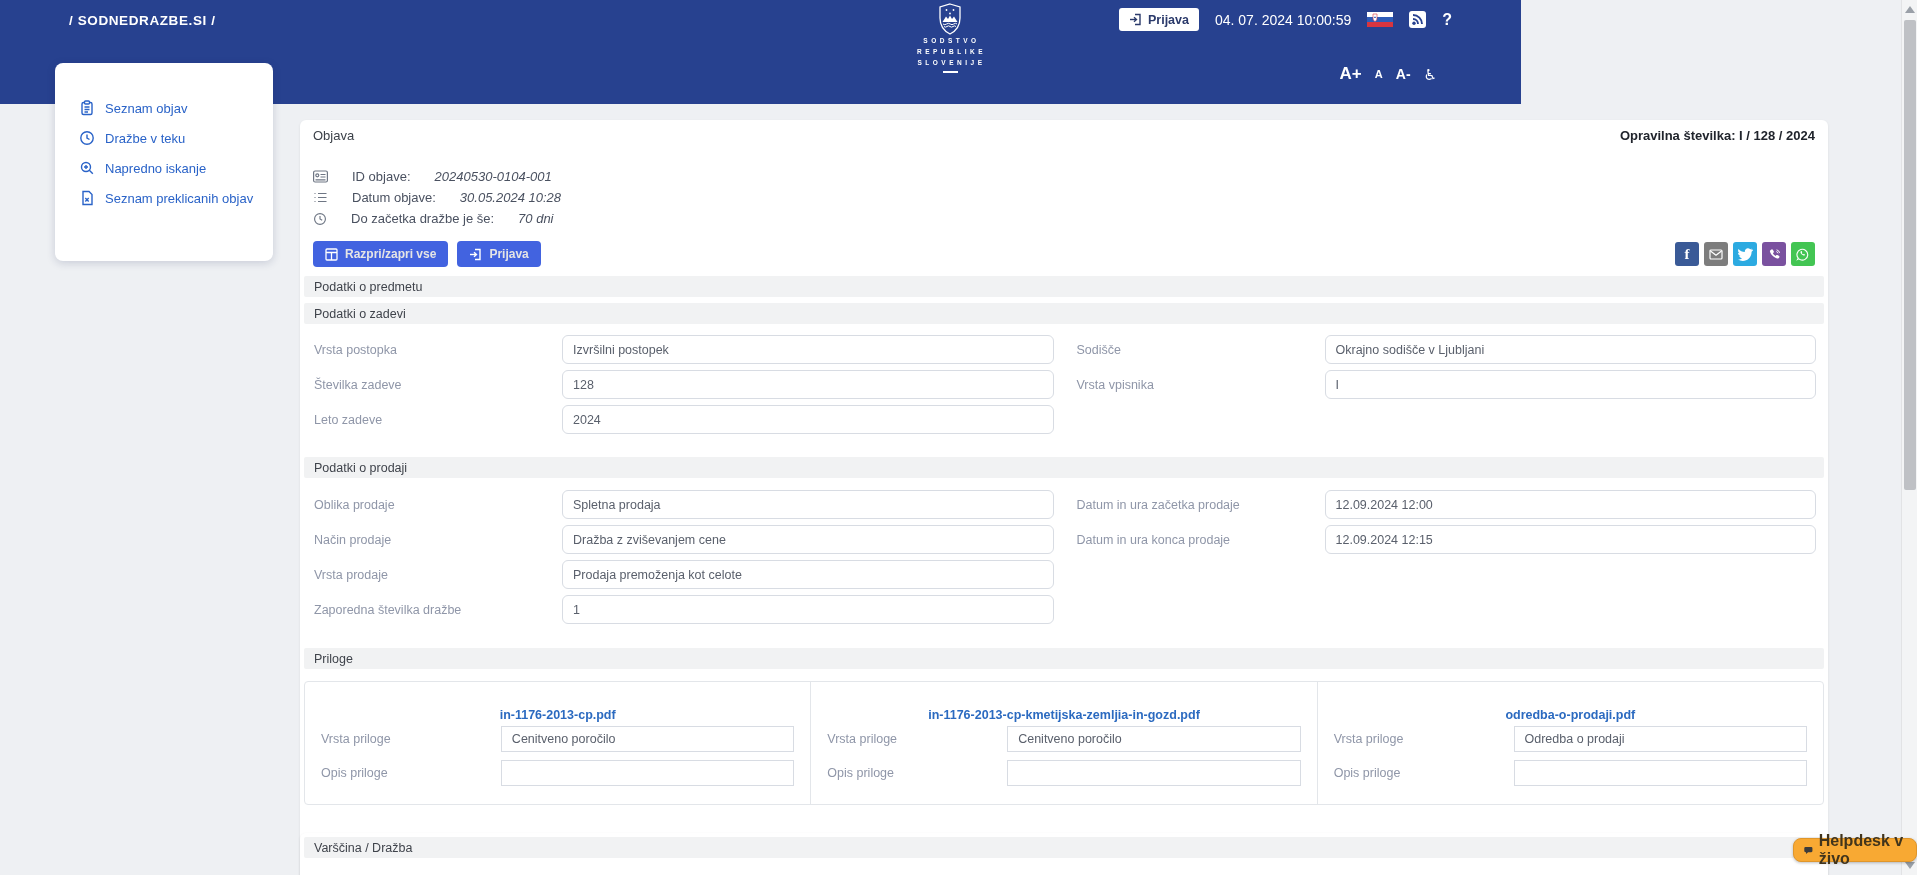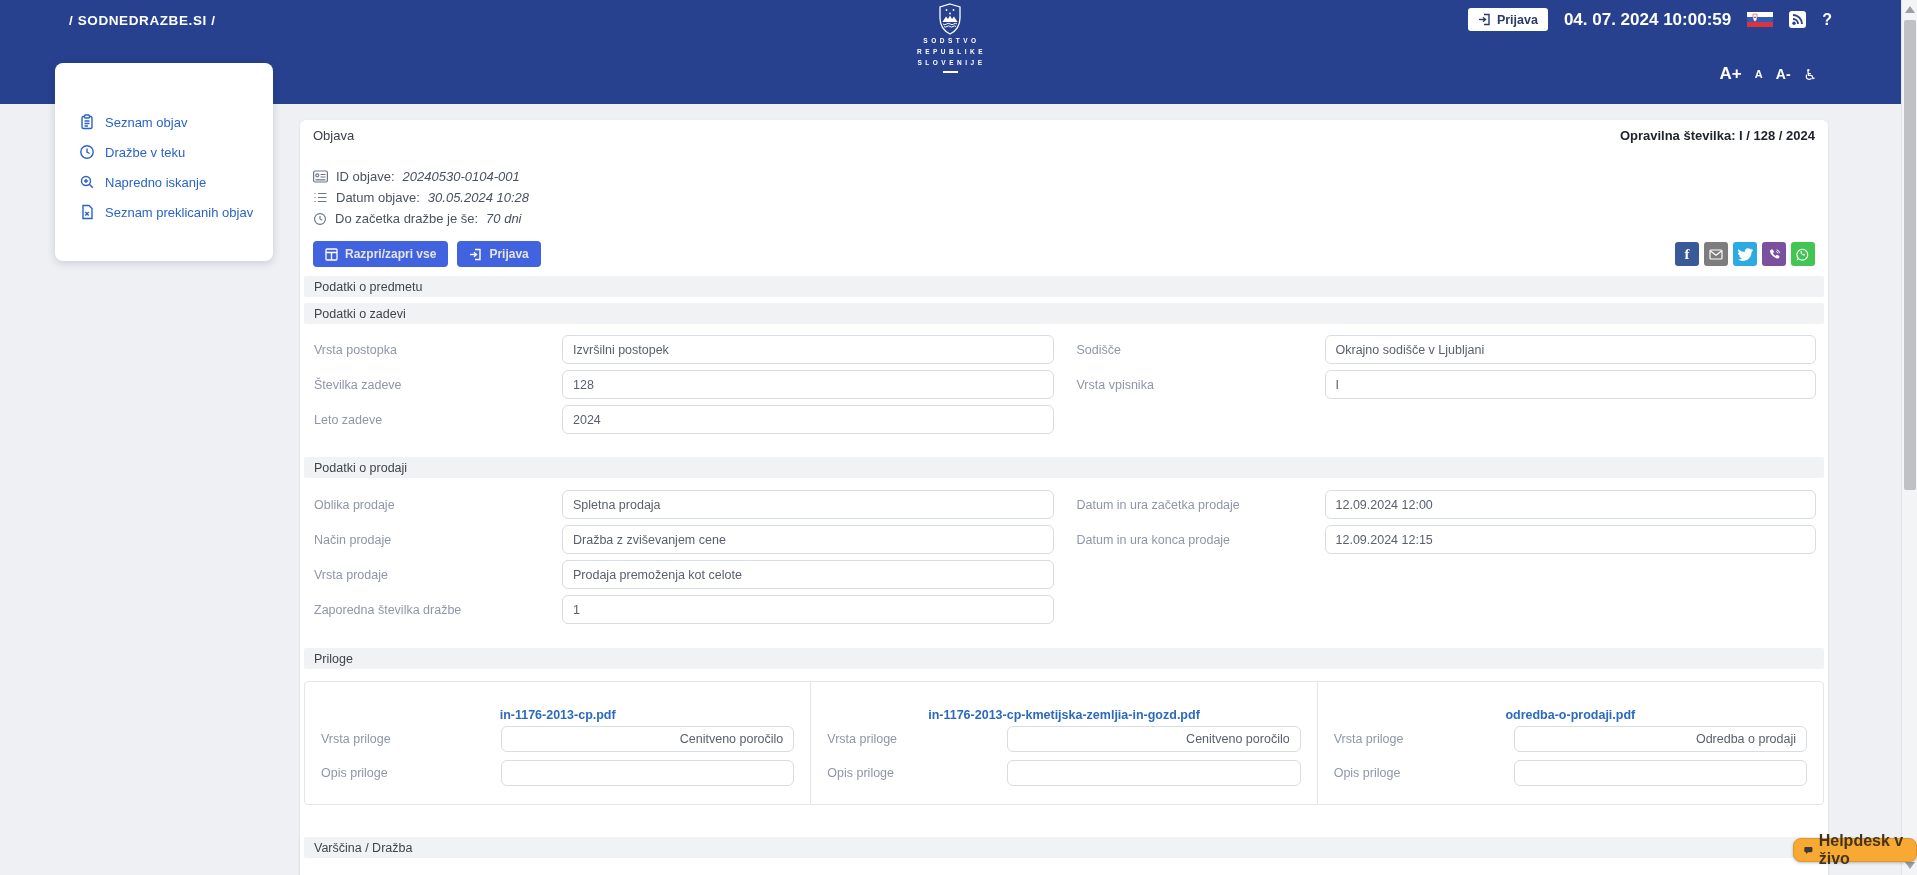--- a/index.html
+++ b/index.html
@@ -1,50 +1,50 @@
 <!DOCTYPE html>
 <html><head>
 <meta charset="utf-8">
 <style>
   * { box-sizing: border-box; margin: 0; padding: 0; }
   body { font-family: "Liberation Sans", "DejaVu Sans", sans-serif; background:#eef0f3; }
   #app { position:relative; width:1917px; height:875px; background:#eef0f3; overflow:hidden; }
 
   
-  .header { position:absolute; left:0; top:0; width:1901px; height:104px; background:#27418f; }
+  .header { position:absolute; left:0; top:0; width:1521px; height:104px; background:#27418f; }
   .brand { position:absolute; left:69px; top:13px; color:#fff; font-weight:bold; font-size:13.5px; letter-spacing:.6px; cursor:pointer; }
   .emblem { position:absolute; left:900px; top:3px; width:100px; text-align:center; }
   .em-line { color:#fff; font-size:6.5px; font-weight:bold; letter-spacing:3.5px; line-height:11px; padding-left:3px; }
   .em-underline { width:15px; height:2px; background:#fff; margin:3px auto 0; }
   .hdr-right1 { position:absolute; top:8px; right:69px; display:flex; align-items:center; gap:16px; }
   .hdr-right2 { position:absolute; top:64px; right:84px; display:flex; align-items:center; gap:13px; }
   .hdr-login { display:inline-flex; align-items:center; gap:6px; background:#fff; color:#2b3a6b;
                font-size:12.5px; font-weight:bold; border:none; border-radius:3px; height:23px; padding:0 10px; cursor:pointer; }
-  .hdr-datetime { color:#fff; font-size:17px; font-weight:bold; white-space:nowrap; }
+  .hdr-datetime { color:#fff; font-size:14px; font-weight:normal; white-space:nowrap; }
   .hdr-flag { display:block; cursor:pointer; }
   .hdr-help { color:#fff; font-size:16px; font-weight:bold; cursor:pointer; }
   .fs-plus { color:#fff; font-weight:bold; font-size:17px; cursor:pointer; }
   .fs-norm { color:#fff; font-weight:bold; font-size:11px; cursor:pointer; }
   .fs-minus { color:#fff; font-weight:bold; font-size:14px; cursor:pointer; }
   .fs-access { color:#fff; font-size:15px; cursor:pointer; line-height:1; }
 
   
   .sidebar { position:absolute; left:55px; top:63px; width:218px; height:198px; background:#fff; border-radius:8px;
-             box-shadow:0 2px 8px rgba(30,40,90,.18); padding-top:44px; z-index:5; }
+             box-shadow:0 2px 8px rgba(30,40,90,.18); padding-top:30px; z-index:5; }
   .side-item { display:flex; align-items:center; gap:10px; padding:7px 10px 7px 24px; color:#2a63c8; font-size:13px; cursor:pointer; }
   .side-item svg { flex:none; }
 
   
   .main-card { position:absolute; left:300px; top:120px; width:1528px; height:796px; background:#fff; border-radius:6px;
                box-shadow:0 1px 3px rgba(0,0,0,.08); }
   .card-title-row { position:absolute; left:13px; right:13px; top:8px; display:flex; justify-content:space-between; align-items:center; }
   .page-title { font-size:13px; color:#3c4149; }
   .case-number { font-size:13px; font-weight:bold; color:#20242c; }
   .meta { position:absolute; left:13px; top:46px; }
-  .meta-row { display:flex; align-items:center; gap:8px; height:21px; font-size:13px; color:#4a5160; }
+  .meta-row { display:flex; align-items:center; gap:24px; height:21px; font-size:13px; color:#4a5160; }
   .meta-val { font-style:italic; }
   .actions-row { position:absolute; left:13px; right:13px; top:121px; display:flex; justify-content:space-between; align-items:center; }
   .btns { display:flex; gap:9px; }
   .btn-blue { display:inline-flex; align-items:center; gap:7px; background:#4263e0; color:#e5e5e5; font-size:12px; font-weight:600;
               border:none; border-radius:4px; height:26px; padding:0 12px; cursor:pointer; font-family:inherit; }
   .socials { display:flex; gap:5px; }
   .soc { width:24px; height:24px; border-radius:3px; display:flex; align-items:center; justify-content:center; color:#fff; cursor:pointer; }
   .soc-fb { background:#3a5a97; font-weight:bold; font-size:15px; font-family:"Liberation Serif", serif; }
   .soc-mail { background:#7d7d7d; }
   .soc-tw { background:#2caae1; }
@@ -64,22 +64,22 @@
                 color:#5a606c; font-family:inherit; background:#fff; outline:none; }
 
   
   .attach-box { position:absolute; left:4px; right:4px; top:561px; height:124px; border:1px solid #e3e6ea; border-radius:4px; display:flex; }
   .attach-col { flex:1; padding:12px 16px 0 16px; border-right:1px solid #e3e6ea; }
   .attach-col:last-child { border-right:none; }
   .attach-head { display:flex; align-items:center; gap:14px; height:26px; margin-bottom:6px;flex-direction:column; }
   .attach-link { color:#2b6ac0; font-size:12.5px; font-weight:bold; cursor:pointer; text-decoration:none; }
   .afrow { display:flex; align-items:center; height:26px; margin-bottom:8px; }
   .aflabel { width:38%; flex:none; font-size:12.5px; color:#8f96a8; }
-  .afrow input { flex:1; height:26px; border:1px solid #d8dce3; border-radius:6px; padding:0 10px; font-size:12.5px;
-                 color:#5a606c; font-family:inherit; background:#fff; outline:none;text-align:right; }
+  .afrow input { flex:1; height:26px; border:1px solid #d8dce3; border-radius:0; padding:0 10px; font-size:12.5px;
+                 color:#5a606c; font-family:inherit; background:#fff; outline:none; }
 
   
   .bottom-card { position:absolute; left:300px; top:833px; width:1528px; height:60px; background:#fff; border-radius:6px 6px 0 0;
                  box-shadow:0 1px 3px rgba(0,0,0,.08); padding:4px; }
   .bottom-card .sbar-static { height:21px; background:#f1f2f3; border-radius:2px; display:flex; align-items:center;
                  padding-left:10px; font-size:12.5px; color:#3f434b; }
 
   
   .helpdesk { position:absolute; left:1793px; top:838px; height:24px; display:inline-flex; align-items:center; gap:6px;
               background:#f8a933; border:1px solid #e0962a; border-radius:8px; padding:0 10px; font-size:16px; color:#3d3категор117;

